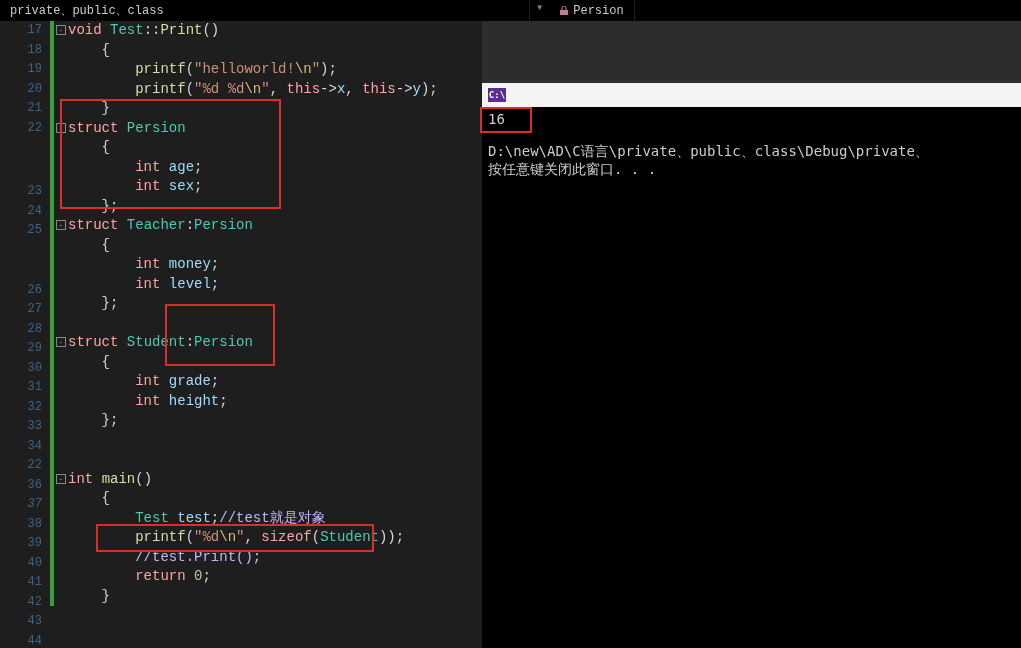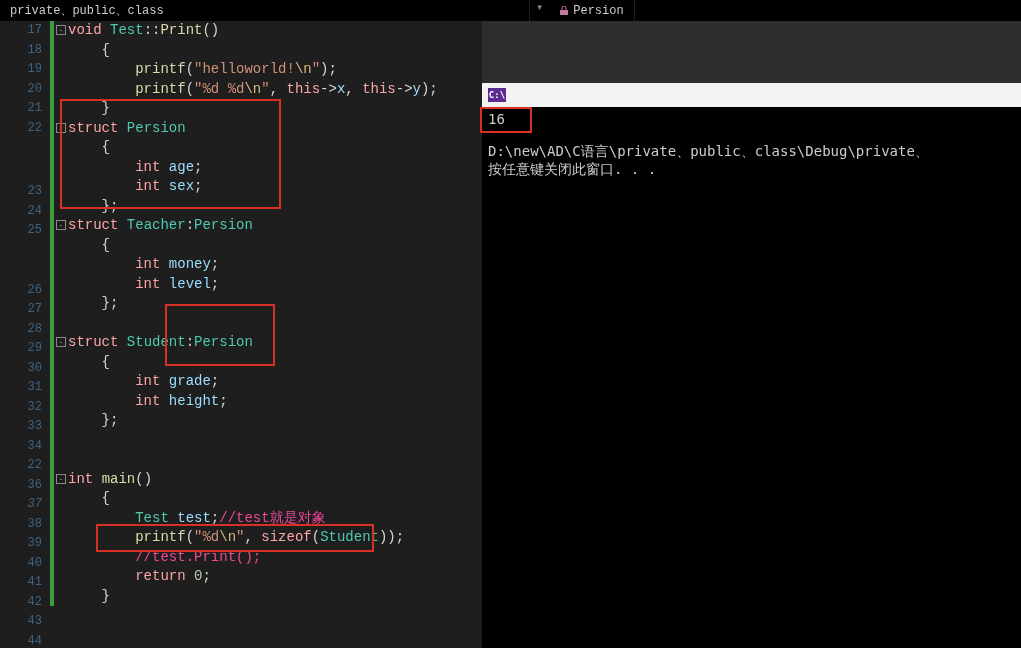--- a/index.html
+++ b/index.html
@@ -78,21 +78,21 @@
     }
     .code-line { height: 19.5px; }
     .kw { color: #fca5a5; }
     .type { color: #4ec9b0; }
     .func { color: #dcdcaa; }
     .str { color: #ce9178; }
     .esc { color: #d7ba7d; }
     .num { color: #b5cea8; }
     .punct { color: #d4d4d4; }
     .ident { color: #9cdcfe; }
-    .comment { color: #ec4899; }
+    .comment { color: #c4b5fd; }
     .op { color: #d4d4d4; }
     .red-box { position: absolute; border: 2px solid #d93025; background: transparent; pointer-events: none; }
     .console-pane {
       flex: 1;
       background: #0c0c0c;
       color: #ccc;
       font-size: 14px;
       position: relative;
       display: flex;
       flex-direction: column;

